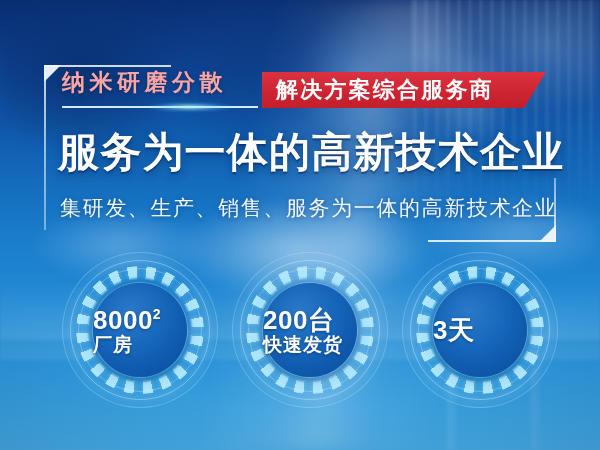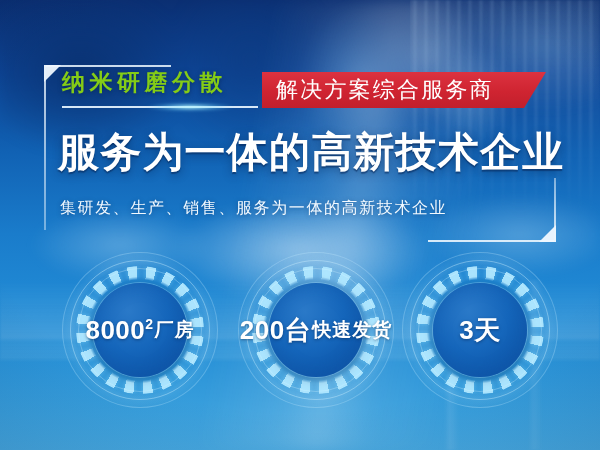--- a/index.html
+++ b/index.html
@@ -142,21 +142,21 @@
   .eyebrow-row {
     position: absolute;
     left: 0; top: 64px;
     width: 600px; height: 52px;
   }
   .eyebrow {
     position: absolute;
     left: 62px; top: 0px;
     font-size: 23px;
     font-weight: 700;
-    color: #84cc16;
+    color: #fca5a5;
     letter-spacing: 4.5px;
     line-height: 36px;
     text-shadow: 0 1px 4px rgba(3,28,70,.55);
     white-space: nowrap;
   }
   .eyebrow-underline {
     position: absolute;
     left: 62px; top: 42px;
     width: 196px; height: 2px;
     background: linear-gradient(90deg,
@@ -178,21 +178,21 @@
     background: linear-gradient(180deg, #dc3240 0%, #cf2431 55%, #c21f2c 100%);
     clip-path: polygon(0 0, 100% 0, calc(100% - 22px) 100%, 0 100%);
     box-shadow: 0 2px 6px rgba(8,30,70,.35);
   }
   .red-ribbon-text {
     position: absolute;
     left: 276px; top: 8px;
     width: 260px; height: 36px;
     line-height: 36px;
     font-size: 22px;
-    font-weight: 400;
+    font-weight: 700;
     color: #ffffff;
     letter-spacing: 2.2px;
     white-space: nowrap;
   }
 
   
   .headline {
     position: absolute;
     left: 58px; top: 126px;
     font-size: 41px;
@@ -201,42 +201,42 @@
     letter-spacing: 1.2px;
     line-height: 52px;
     white-space: nowrap;
     text-shadow:
       0 2px 1px rgba(10,40,90,.55),
       0 3px 10px rgba(5,30,75,.45);
   }
   .subline {
     position: absolute;
     left: 60px; top: 192px;
-    font-size: 16px;
+    font-size: 21px;
     font-weight: 400;
     color: #f2f9ff;
     letter-spacing: 1.6px;
     line-height: 32px;
     white-space: nowrap;
     text-shadow: 0 1px 5px rgba(8,35,85,.45);
   }
 
   
   .badges {
     position: absolute;
     left: 0; top: 252px;
     width: 600px; height: 160px;
   }
   .badge {
     position: absolute;
     top: 0;
     width: 156px; height: 156px;
   }
   .badge.b1 { left: 62px; }
-  .badge.b2 { left: 238px; }
+  .badge.b2 { left: 232px; }
   .badge.b3 { left: 402px; text-decoration: underline; }
 
   .ring-outer,
   .ring-mid,
   .ring-dashes,
   .ring-thin,
   .ring-core {
     position: absolute;
     border-radius: 50%;
   }
@@ -292,21 +292,21 @@
     box-shadow:
       0 0 0 1px rgba(160,220,255,.35),
       0 0 16px rgba(20,90,170,.55) inset,
       0 2px 10px rgba(5,30,70,.35);
   }
   .badge-text {
     position: absolute;
     inset: 31px;
     border-radius: 50%;
     display: flex;
-    align-items: center;
+    flex-direction: column;
     justify-content: center;
     gap: 1px;
   }
   .badge-value {
     font-size: 26px;
     font-weight: 700;
     color: #ffffff;
     letter-spacing: .5px;
     line-height: 28px;
     white-space: nowrap;

